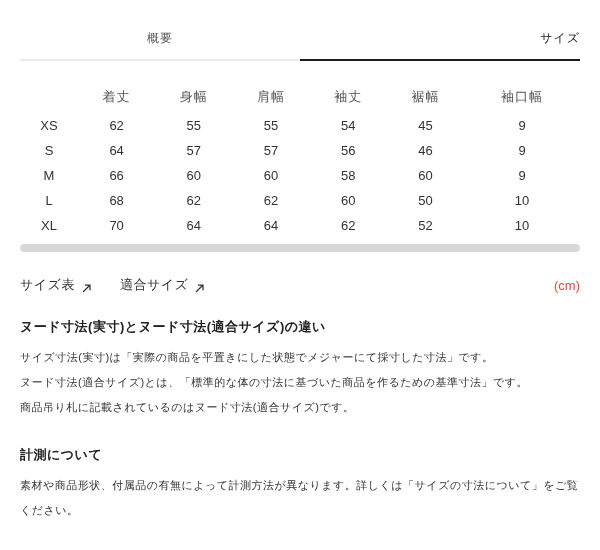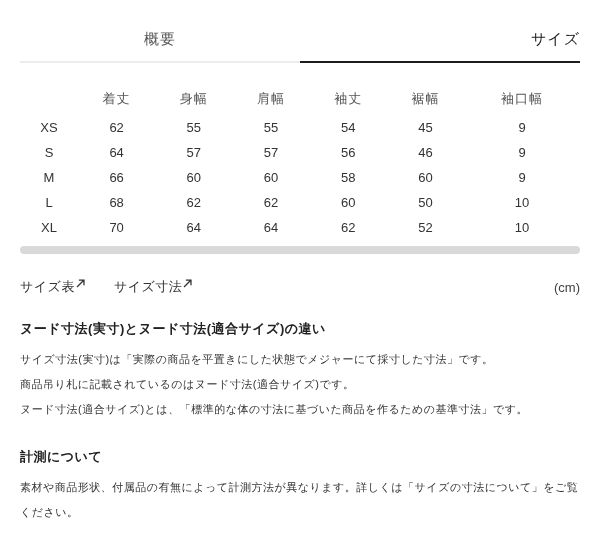--- a/index.html
+++ b/index.html
@@ -13,21 +13,21 @@
   .page { padding: 0 20px; }
 
   
   .tabs {
     display: flex;
     margin-top: 20px;
   }
   .tab {
     flex: 1 1 50%;
     text-align: center;
-    font-size: 15px;
+    font-size: 12px;
     color: #555555;
     padding: 10px 0 12px;
     border-bottom: 2px solid #ececec;
     cursor: pointer;
     letter-spacing: 1px;
   }
   .tab.active {
     color: #1c1c1c;
     border-bottom-color: #1c1c1c;
     text-align: right;
@@ -69,31 +69,32 @@
 
   
   .links-row {
     display: flex;
     align-items: center;
     margin-top: 24px;
     font-size: 13px;
   }
   .ext-link {
     display: inline-flex;
-    align-items: flex-start;
+    align-items: flex-end;
+    gap: 6px;
     color: #333333;
     text-decoration: none;
     cursor: pointer;
     margin-right: 28px;
     letter-spacing: 0.5px;
   }
   .ext-link svg { display: block; }
   .unit-label {
     margin-left: auto;
-    color: #404040;
+    color: #ef4444;
   }
 
   
   .sections { margin-top: 24px; }
   .section { margin-top: 26px; }
   .section:first-child { margin-top: 0; }
   .section h3 {
     font-size: 13px;
     font-weight: 700;
     color: #222222;
@@ -194,36 +195,36 @@
   <div class="links-row">
     <a class="ext-link">
       <span>サイズ表</span>
       <span>
         <svg width="11" height="11" viewBox="0 0 12 12" fill="none">
           <path d="M2.2 9.8 L9.8 2.2 M4.2 2.2 H9.8 V7.8" stroke="#333333" stroke-width="1.4"></path>
         </svg>
       </span>
     </a>
     <a class="ext-link">
-      <span>サイズ寸法</span>
+      <span>適合サイズ</span>
       <span>
         <svg width="11" height="11" viewBox="0 0 12 12" fill="none">
           <path d="M2.2 9.8 L9.8 2.2 M4.2 2.2 H9.8 V7.8" stroke="#333333" stroke-width="1.4"></path>
         </svg>
       </span>
     </a>
     <span class="unit-label">(cm)</span>
   </div>
 
   <div class="sections">
       <div class="section">
         <h3>ヌード寸法(実寸)とヌード寸法(適合サイズ)の違い</h3>
         <p>サイズ寸法(実寸)は「実際の商品を平置きにした状態でメジャーにて採寸した寸法」です。</p>
+        <p>ヌード寸法(適合サイズ)とは、「標準的な体の寸法に基づいた商品を作るための基準寸法」です。</p>
         <p>商品吊り札に記載されているのはヌード寸法(適合サイズ)です。</p>
-        <p>ヌード寸法(適合サイズ)とは、「標準的な体の寸法に基づいた商品を作るための基準寸法」です。</p>
       </div>
       <div class="section">
         <h3>計測について</h3>
         <p>素材や商品形状、付属品の有無によって計測方法が異なります。詳しくは「サイズの寸法について」をご覧ください。</p>
       </div>
     </div>
 
 </div>
 
 </body></html>

